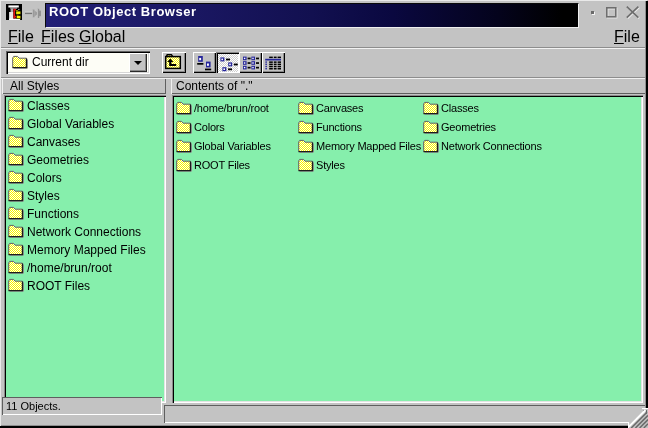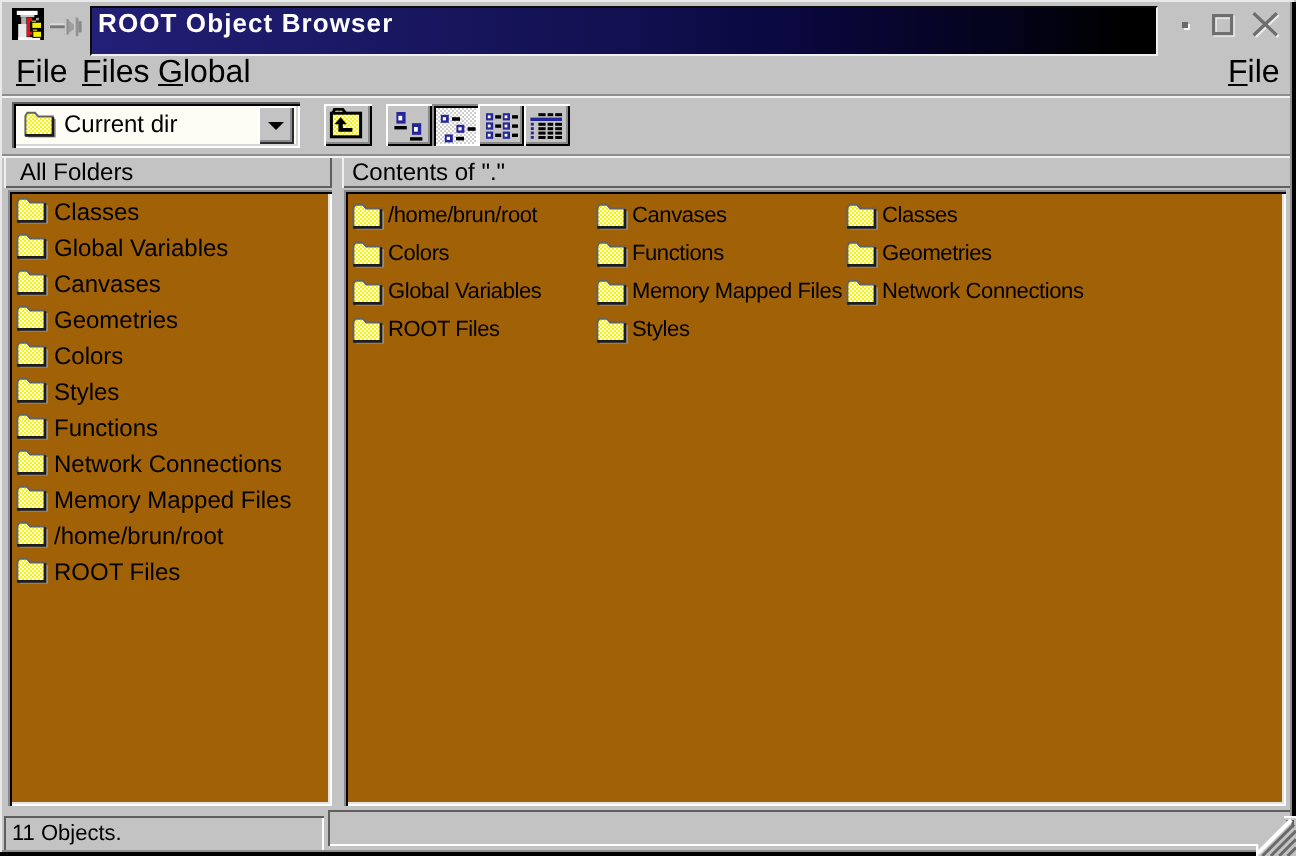--- a/index.html
+++ b/index.html
@@ -75,35 +75,35 @@
   .hdr{
     position:absolute;height:16px;background:#c3c3c3;
     box-shadow:inset 1px 1px 0 #f0f0f0, inset -1px -1px 0 #5f5f5f;
     font-size:12px;line-height:16px;
   }
   .hdr span{margin-left:8px;}
   .hdr-right span{margin-left:5px;}
   .hdr-left{left:2px;top:78px;width:164px;}
   .hdr-right{left:171px;top:78px;width:475px;}
   .listbox{
-    position:absolute;background:#a16207;
+    position:absolute;background:#86efac;
     box-shadow:inset 1px 1px 0 #8a8a8a, inset 2px 2px 0 #000, inset -1px -1px 0 #fff, inset -2px -2px 0 #e4e4e4;
   }
   .list-left{left:4px;top:95px;width:162px;height:308px;}
   .list-right{left:172px;top:95px;width:471px;height:308px;}
   .lrow{position:absolute;display:flex;align-items:center;height:14px;white-space:nowrap;}
   .lrow svg{flex:0 0 auto;margin-top:-2px;}
   .lrow .txt{font-size:12px;line-height:14px;margin-left:3px;letter-spacing:0px;}
   .ritem{position:absolute;display:flex;align-items:center;height:14px;white-space:nowrap;}
   .ritem svg{flex:0 0 auto;margin-top:-1px;}
   .ritem .txt{font-size:11px;line-height:14px;margin-left:2px;letter-spacing:-0.2px;}
 
   
   .status1{
-    position:absolute;left:2px;top:408px;width:160px;height:18px;background:#c3c3c3;
+    position:absolute;left:2px;top:397px;width:160px;height:18px;background:#c3c3c3;
     box-shadow:inset 1px 1px 0 #5f5f5f, inset -1px -1px 0 #fff;
     font-size:11px;line-height:18px;
   }
   .status1 span{margin-left:4px;}
   .status2{
     position:absolute;left:164px;top:405px;width:482px;height:18px;background:#c3c3c3;
     box-shadow:inset 1px 1px 0 #5f5f5f, inset -1px -1px 0 #fff;
   }
   .grip{position:absolute;left:628px;top:408px;width:20px;height:20px;z-index:60;}
 </style>
@@ -281,21 +281,21 @@
           <rect x="7.2" y="16" width="3.6" height="1.5"></rect>
             <rect x="11.8" y="16" width="2.8" height="1.5"></rect>
             <rect x="15.6" y="16" width="3.4" height="1.5"></rect>
         </g>
       </svg>
     </div>
   </div>
   <div class="sep2a"></div>
   <div class="sep2b"></div>
 
-  <div class="hdr hdr-left"><span>All Folders</span></div>
+  <div class="hdr hdr-left"><span>All Styles</span></div>
   <div class="hdr hdr-right"><span>Contents of "."</span></div>
 
   <div class="listbox list-left">
     <div class="lrow" style="left:4px;top:4px">
         <svg width="16" height="14">
           <use href="#i-folder"></use>
         </svg>
         <span class="txt">Classes</span>
       </div>
     <div class="lrow" style="left:4px;top:22px">

